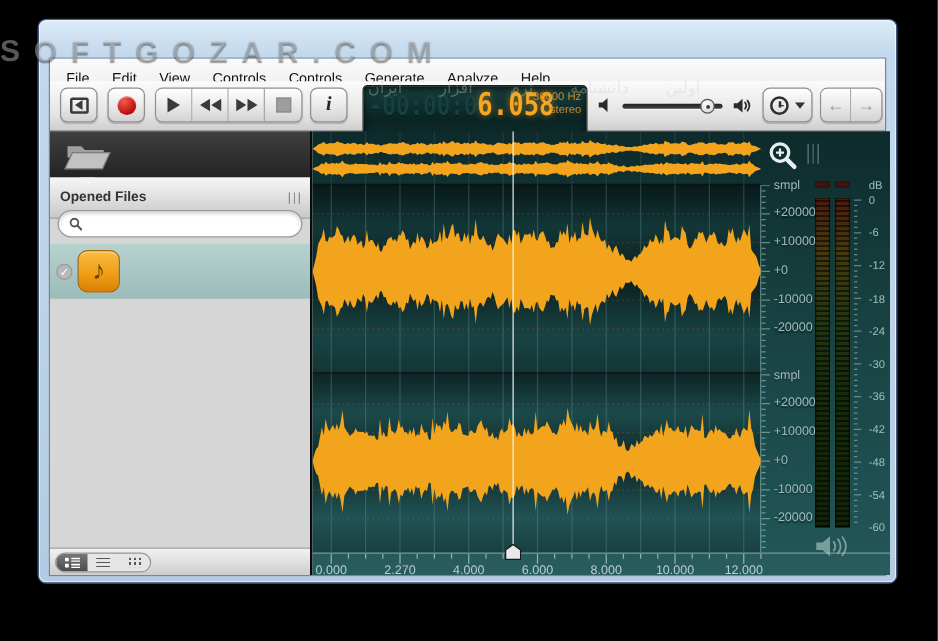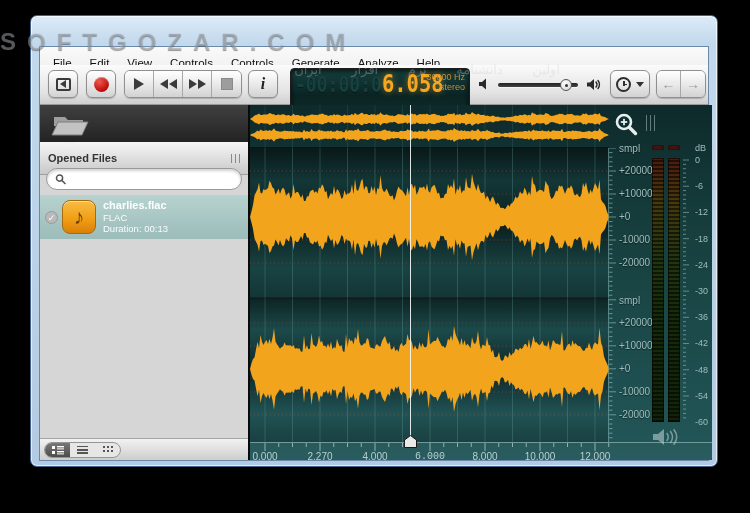--- a/index.html
+++ b/index.html
@@ -270,25 +270,20 @@
         <div class="searchbox">
           <svg width="12" height="12" viewBox="0 0 12 12">
             <circle cx="5" cy="5" r="3.4" fill="none" stroke="#555" stroke-width="1.6"></circle>
             <line x1="7.6" y1="7.6" x2="11" y2="11" stroke="#555" stroke-width="1.8" stroke-linecap="round"></line>
           </svg>
           <input type="text" placeholder="" style="">
         </div>
         <div class="fileitem">
           <div class="fcheck">✓</div>
           <div class="ficon">♪</div>
-          <div class="fmeta">
-            <div class="fname">charlies.flac</div>
-            <div class="fsub">FLAC</div>
-            <div class="fsub">Duration: 00:13</div>
-          </div>
         </div>
         <div class="sb-bottom">
           <div class="viewgrp">
             <div class="active">
               <svg width="12" height="9" viewBox="0 0 12 9">
                 <rect x="0" y="0" width="3" height="3" fill="#fff"></rect>
                   <rect x="0" y="5" width="3" height="3" fill="#fff"></rect>
                 <rect x="5" y="0" width="7" height="1.4" fill="#fff"></rect>
                   <rect x="5" y="2.4" width="7" height="1" fill="#fff"></rect>
                 <rect x="5" y="5" width="7" height="1.4" fill="#fff"></rect>
@@ -561,21 +556,21 @@
               <line x1="290" y1="0" x2="290" y2="8" stroke="rgba(185,215,215,.7)"></line>
               <line x1="303.75" y1="0" x2="303.75" y2="4" stroke="rgba(185,215,215,.7)"></line>
               <line x1="317.5" y1="0" x2="317.5" y2="4" stroke="rgba(185,215,215,.7)"></line>
               <line x1="331.25" y1="0" x2="331.25" y2="4" stroke="rgba(185,215,215,.7)"></line>
               <line x1="345" y1="0" x2="345" y2="8" stroke="rgba(185,215,215,.7)"></line>
               <line x1="358.75" y1="0" x2="358.75" y2="4" stroke="rgba(185,215,215,.7)"></line>
             </svg>
         <span class="tlabel" style="left: 15px;">0.000</span>
             <span class="tlabel" style="left: 70px;">2.270</span>
             <span class="tlabel" style="left: 125px;">4.000</span>
-            <span class="tlabel" style="left: 180px; font-family: Liberation Mono, monospace;">6.000</span>
+            <span class="tlabel" style="left: 180px;">6.000</span>
             <span class="tlabel" style="left: 235px;">8.000</span>
             <span class="tlabel" style="left: 290px;">10.000</span>
             <span class="tlabel" style="left: 345px;">12.000</span>
           </div>
       </div>
 
     </div>
   </div>
 </div>
 

